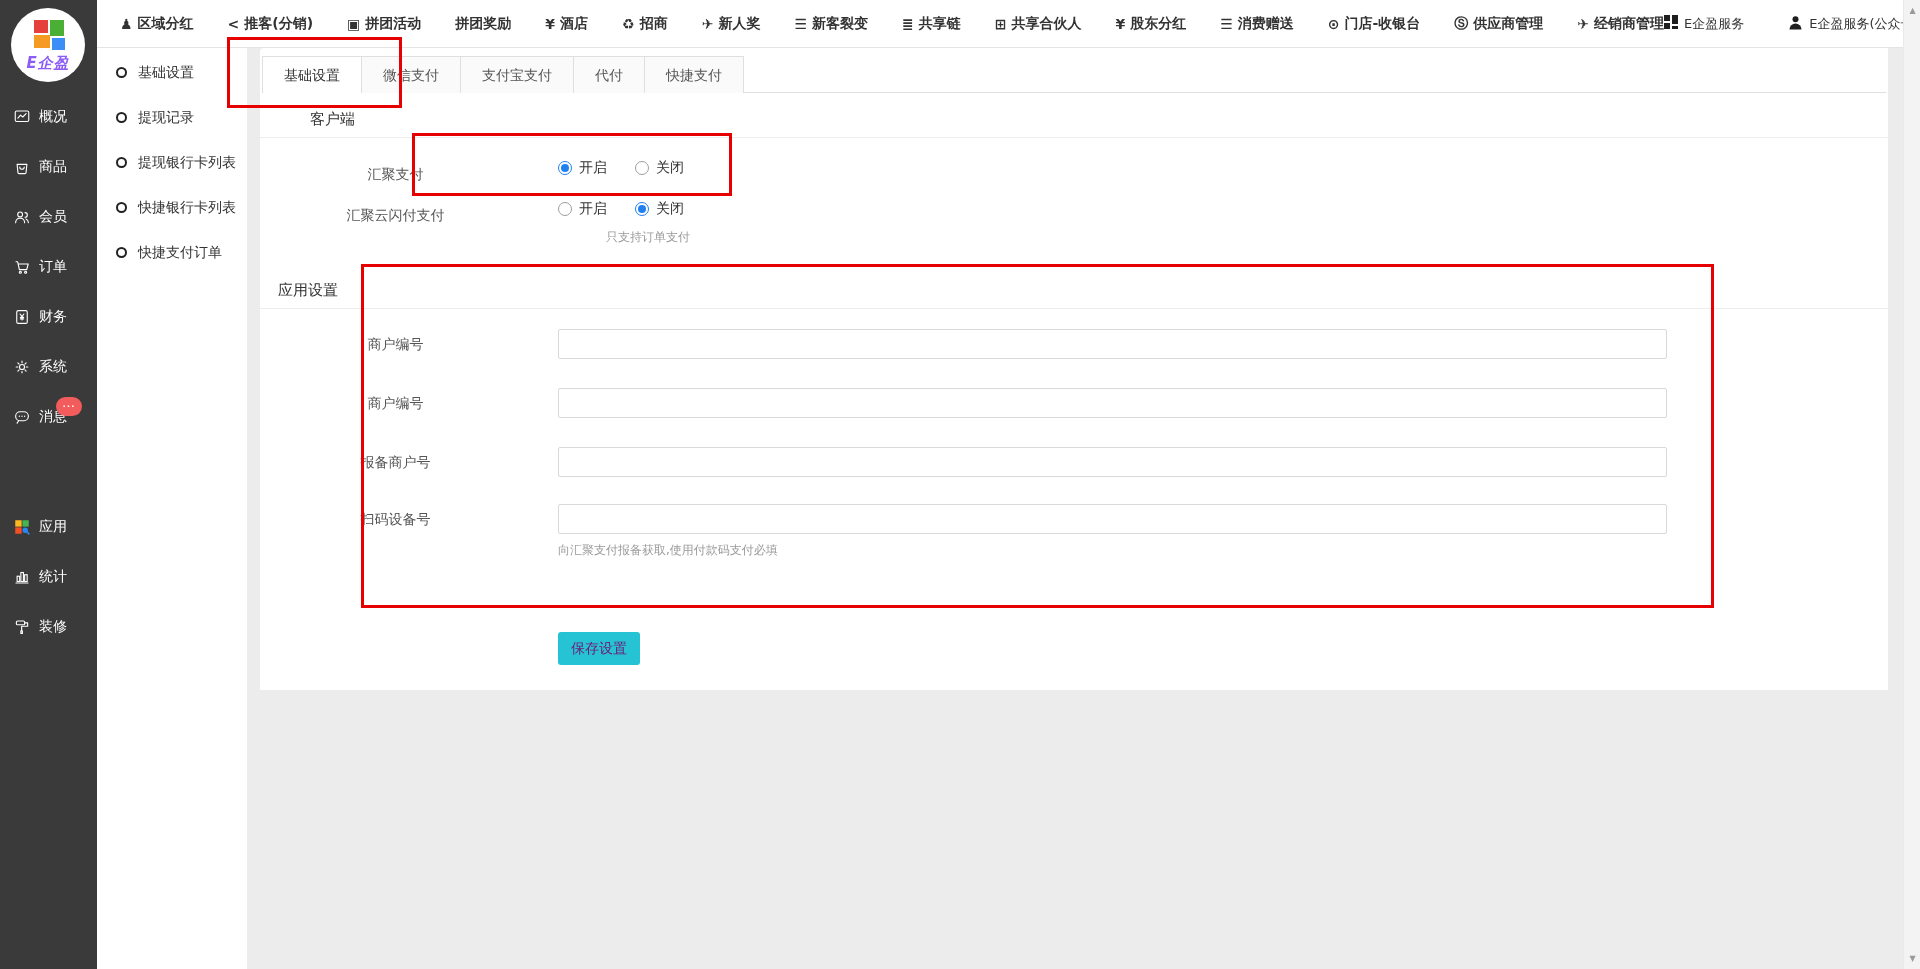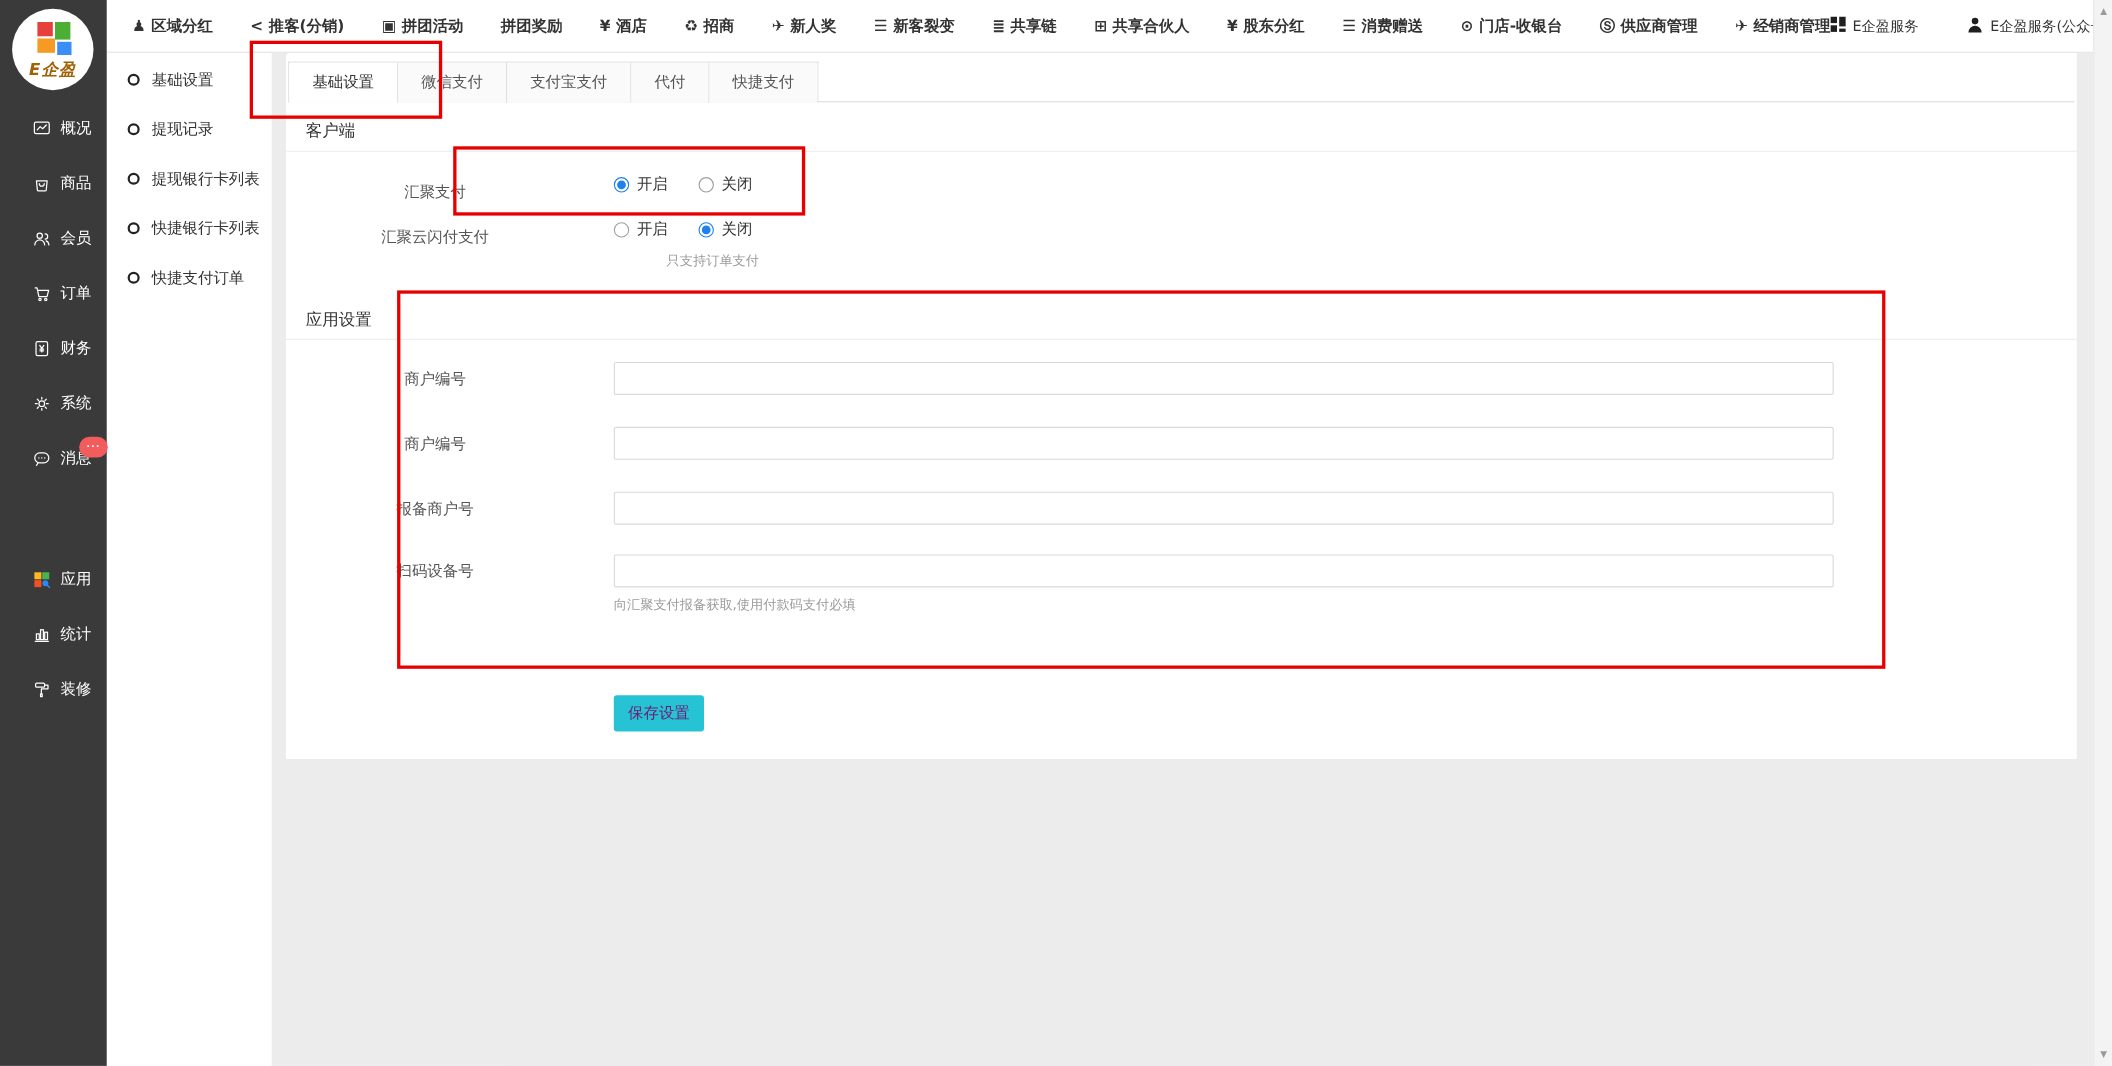--- a/index.html
+++ b/index.html
@@ -17,22 +17,22 @@
   .nav-item .g { font-size:14px; font-weight:bold; }
   .topbar-right { margin-left:auto; display:flex; align-items:center; gap:44px; padding-right:30px; }
   .tr-item { display:flex; gap:6px; font-size:13px; color:#333; cursor:pointer; white-space:nowrap; }
 
   
   .sidebar { position:absolute; left:0; top:0; width:97px; height:969px; background:#3a3a3a; z-index:3; }
   .logo { position:absolute; left:11px; top:8px; width:74px; height:74px; border-radius:50%;
           background:#fff; overflow:hidden; }
   .logo svg { position:absolute; left:20px; top:9px; }
   .logo .logo-text { position:absolute; left:0; right:0; bottom:9px; text-align:center;
-          font-size:15px; font-weight:900; font-style:italic; color:#a16207; letter-spacing:1px;margin-top:12px; }
-  .menu { position:absolute; top:92px; left:16px; width:97px; }
+          font-size:15px; font-weight:900; font-style:italic; color:#8b5cf6; letter-spacing:1px;margin-top:12px; }
+  .menu { position:absolute; top:92px; left:0; width:97px; }
   .menu-item { height:50px; display:flex; align-items:center; padding-left:13px; gap:8px;
                color:#fff; font-size:14px; position:relative; cursor:pointer; }
   .menu-item.gap { margin-top:60px; }
   .menu-item svg { flex:0 0 auto; }
   .badge { position:absolute; left:56px; top:5px; min-width:26px; height:19px; background:#f25c5c;
            color:#fff; border-radius:10px; font-size:13px; line-height:11px; text-align:center;
            padding:0 6px; letter-spacing:1px; }
 
   
   .submenu { position:absolute; left:97px; top:48px; width:150px; height:921px; background:#fff;
@@ -298,21 +298,21 @@
     <div class="tabhead">
       <div class="tabs">
         <div class="tab active">基础设置</div>
         <div class="tab">微信支付</div>
         <div class="tab">支付宝支付</div>
         <div class="tab">代付</div>
         <div class="tab">快捷支付</div>
       </div>
     </div>
 
-    <div class="sec-title" style="top:62px;">客户端</div>
+    <div class="sec-title" style="top:62px;margin-left:32px;">客户端</div>
     <div class="divider" style="top:89px;"></div>
 
     <div>
       <span class="form-label" style="top:118px;">汇聚支付</span>
       <div class="rgroup" style="top:111px;">
         <span class="ropt">
           <span class="dot on"></span>
           <span>开启</span>
         </span>
         <span class="ropt">

